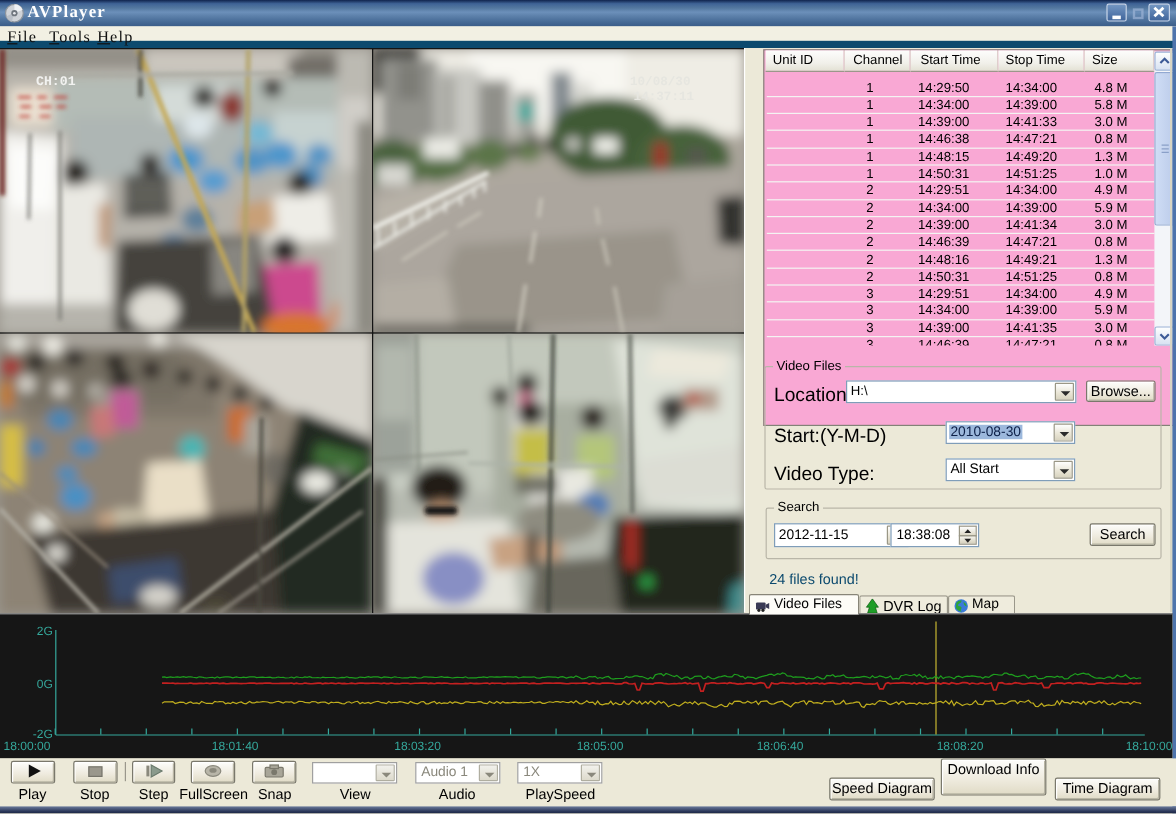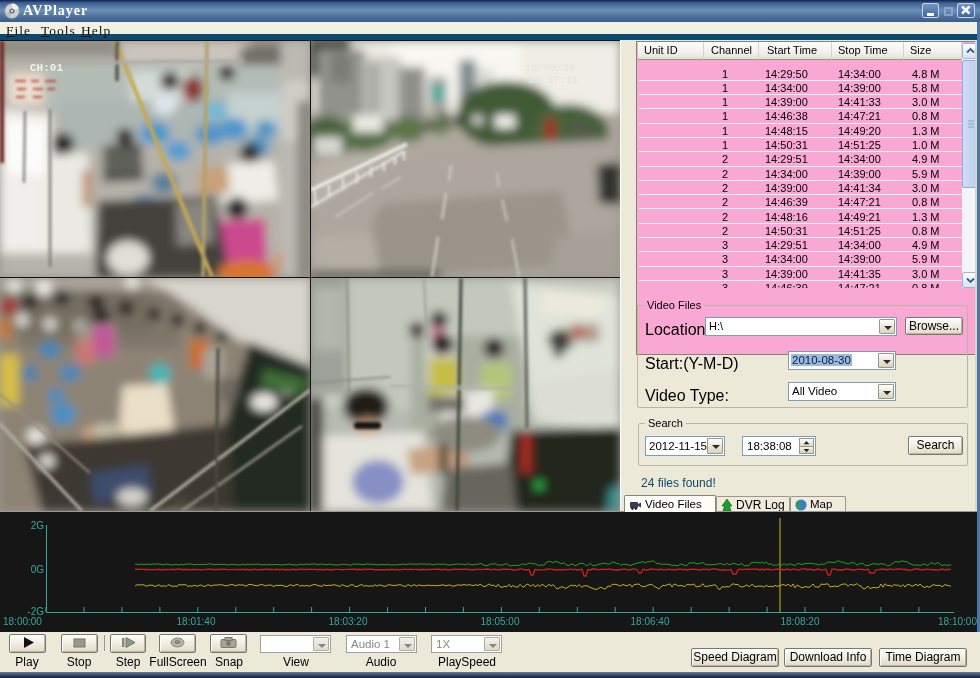--- a/index.html
+++ b/index.html
@@ -459,28 +459,28 @@
       <div class="cbtn"></div>
     </div>
   <div class="btn" style="left:284px;top:277px;width:58px;height:18px;line-height:16px">Browse...</div>
   <span class="flabel" style="left:24px;top:315px">Start:(Y-M-D)</span>
   <div class="combo" style="left:167px;top:311px;width:108px;height:19px">
     <span style="position:absolute;left:2px;top:2px;font-size:11.5px;background:#9cb8dc;color:#0d2048;padding:0 1px">2010-08-30</span>
       <div class="cbtn"></div>
     </div>
   <span class="flabel" style="left:24px;top:347px">Video Type:</span>
   <div class="combo" style="left:167px;top:342px;width:108px;height:19px">
-    <span style="position:absolute;left:3px;top:2px;font-size:11.5px">All Video</span>
+    <span style="position:absolute;left:3px;top:2px;font-size:11.5px">All Start</span>
       <div class="cbtn"></div>
     </div>
 
   <fieldset class="abs" style="left:17px;top:377px;width:330px;height:49px;border:1px solid #b9b6a8;border-radius:2px">
     <legend style="margin-left:6px;padding:0 3px;font-size:11px;color:#000">Search</legend>
   </fieldset>
-  <div class="combo" style="left:24px;top:396px;width:80px;height:20px">
+  <div class="combo" style="left:24px;top:396px;width:112px;height:20px">
     <span style="position:absolute;left:3px;top:3px;font-size:11.5px">2012-11-15</span>
       <div class="cbtn"></div>
     </div>
   <div class="combo" style="left:121px;top:396px;width:74px;height:20px">
     <span style="position:absolute;left:4px;top:3px;font-size:11.5px">18:38:08</span>
     <div class="abs" style="right:1px;top:1px;width:15px;height:8.5px;background:linear-gradient(#fefefe,#ddd8c6);border:1px solid #9a9786">
       <svg width="13" height="7">
           <path d="M6.5 2 L9.3 5.2 H3.7z" fill="#222"></path>
         </svg>
       </div>
@@ -595,17 +595,17 @@
     </div>
   <div class="combo" style="left:431px;top:3px;width:71px;height:18px;border-color:#a0a0a0">
       <span style="position:absolute;left:4px;top:2px;font-size:11.5px;color:#8a887c">1X</span>
       <div class="cbtn gray" style="background:linear-gradient(#f2f1ec,#dddacc);border-color:#b0aea0"></div>
     </div>
   <div class="abs" style="left:296px;top:23px;width:0;font-size:12px"><span style="position:relative;display:inline-block;transform:translateX(-50%)">View</span></div>
   <div class="abs" style="left:381px;top:23px;width:0;font-size:12px"><span style="position:relative;display:inline-block;transform:translateX(-50%)">Audio</span></div>
   <div class="abs" style="left:467px;top:23px;width:0;font-size:12px"><span style="position:relative;display:inline-block;transform:translateX(-50%);white-space:nowrap">PlaySpeed</span></div>
 
   <div class="btn" style="left:691px;top:16px;width:88px;height:19px;line-height:17px">Speed Diagram</div>
-  <div class="btn" style="left:784px;top:16px;width:88px;height:19px;line-height:17px">Download Info</div>
+  <div class="btn" style="left:784px;top:0;width:88px;height:31px;line-height:17px">Download Info</div>
   <div class="btn" style="left:879px;top:16px;width:88px;height:19px;line-height:17px">Time Diagram</div>
 </div>
 
 <div class="abs" style="left:0;top:672px;width:980px;height:6px;background:linear-gradient(#6a7a9c,#2a3658 70%,#1a2442)"></div>
 
 </body></html>

